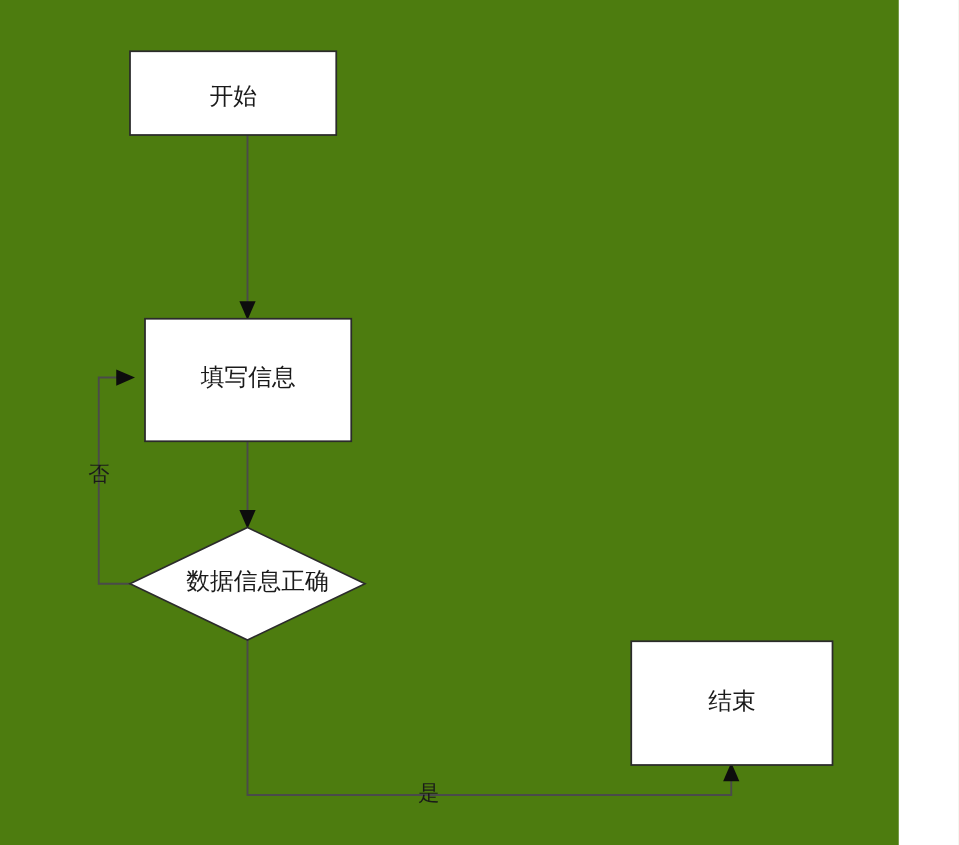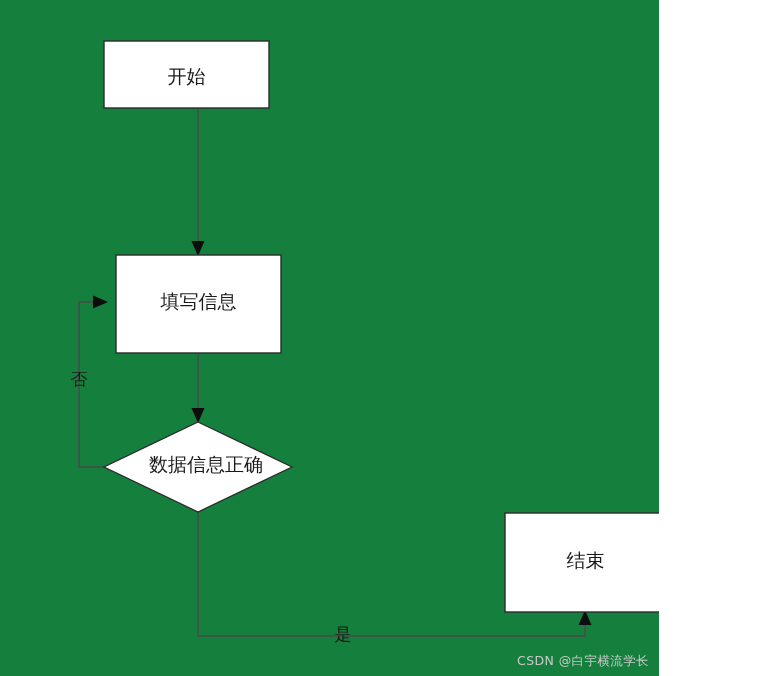--- a/index.html
+++ b/index.html
@@ -5,23 +5,23 @@
   html, body {
     margin: 0;
     padding: 0;
     background: #ffffff;
   }
   body {
     font-family: "Liberation Serif", "DejaVu Serif", serif;
   }
   #canvas {
     position: relative;
-    width: 659px;
+    width: 719px;
     height: 676px;
-    background: #15803d;
+    background: #4d7c0f;
     overflow: hidden;
   }
   #flow-svg {
     position: absolute;
     left: 0;
     top: 0;
     width: 767px;
     height: 676px;
   }
   .node-text {
@@ -115,15 +115,14 @@
     <g>
       <text class="edge-label" x="79" y="381" text-anchor="middle" dominant-baseline="middle">否</text>
     </g>
 
     <g>
       <text class="edge-label" x="343" y="636" text-anchor="middle" dominant-baseline="middle">是</text>
     </g>
 
   </svg>
 
-  <div class="watermark">CSDN @白宇横流学长</div>
 
 </div>
 
 </body></html>

